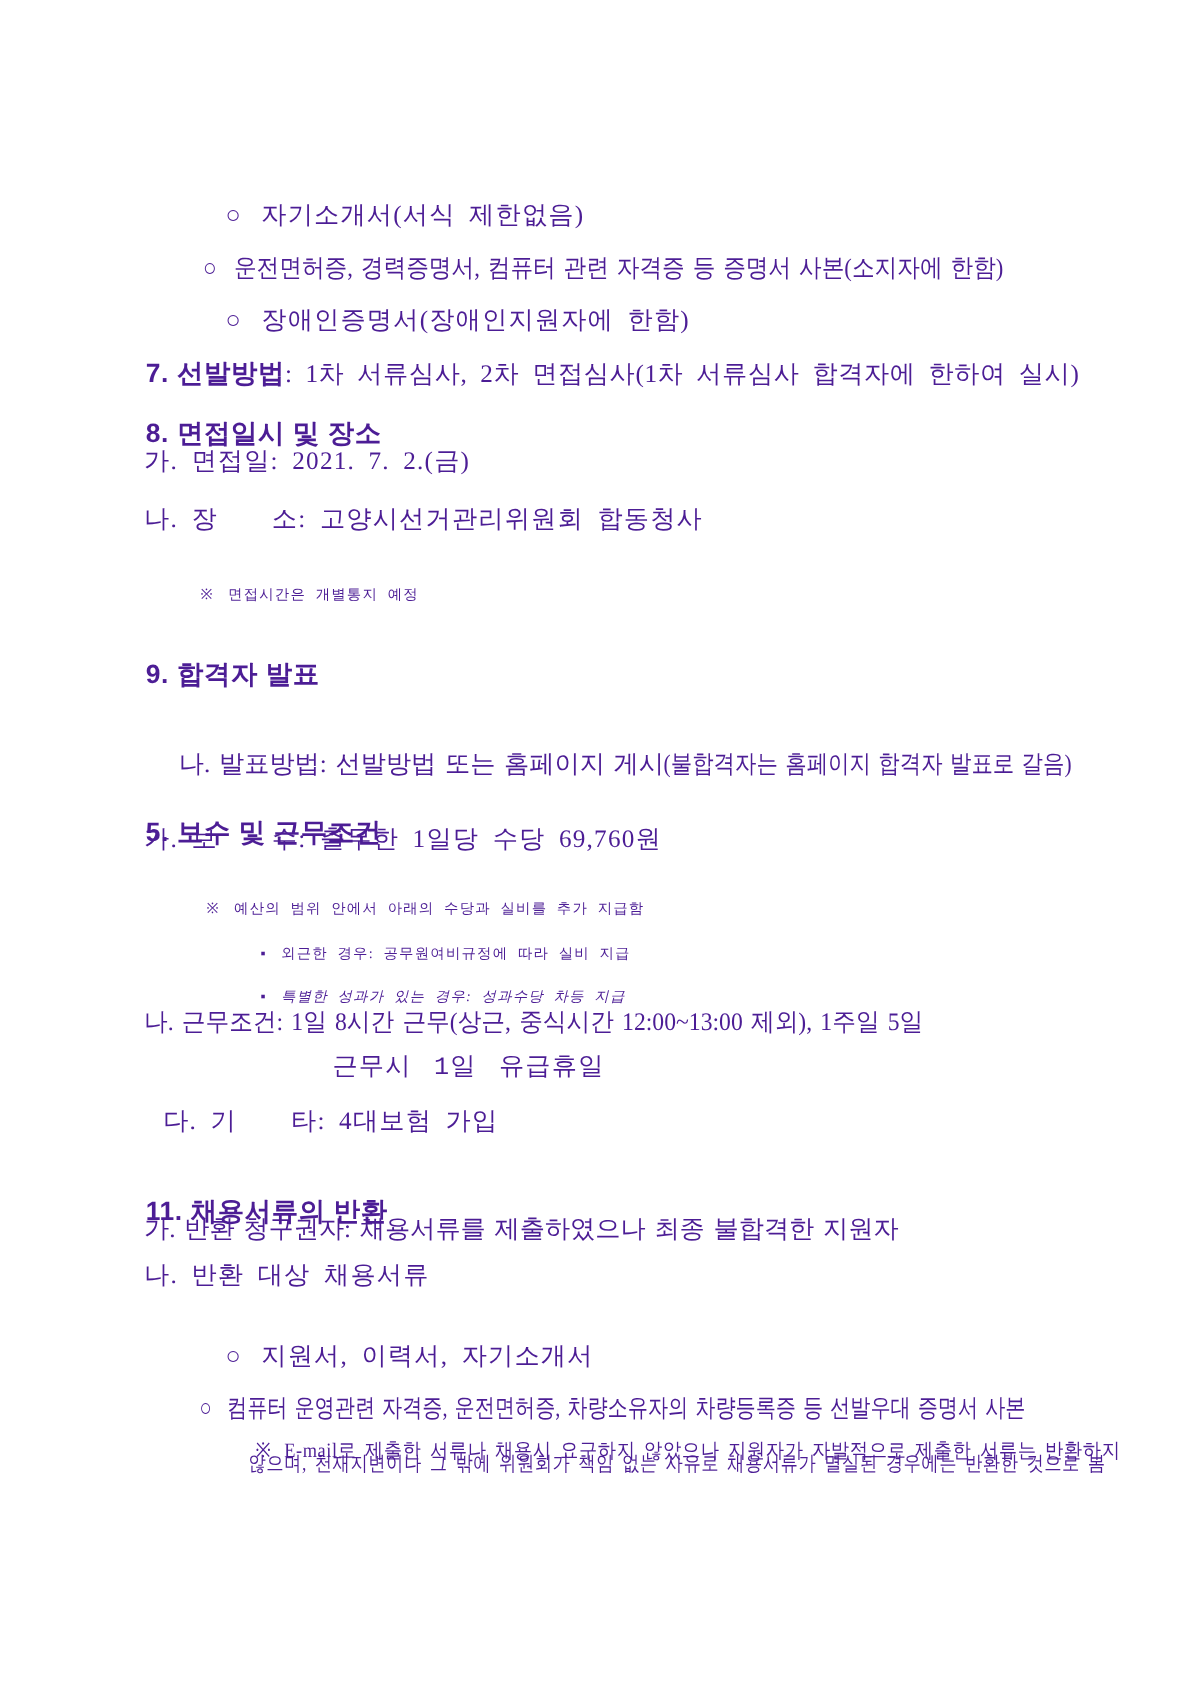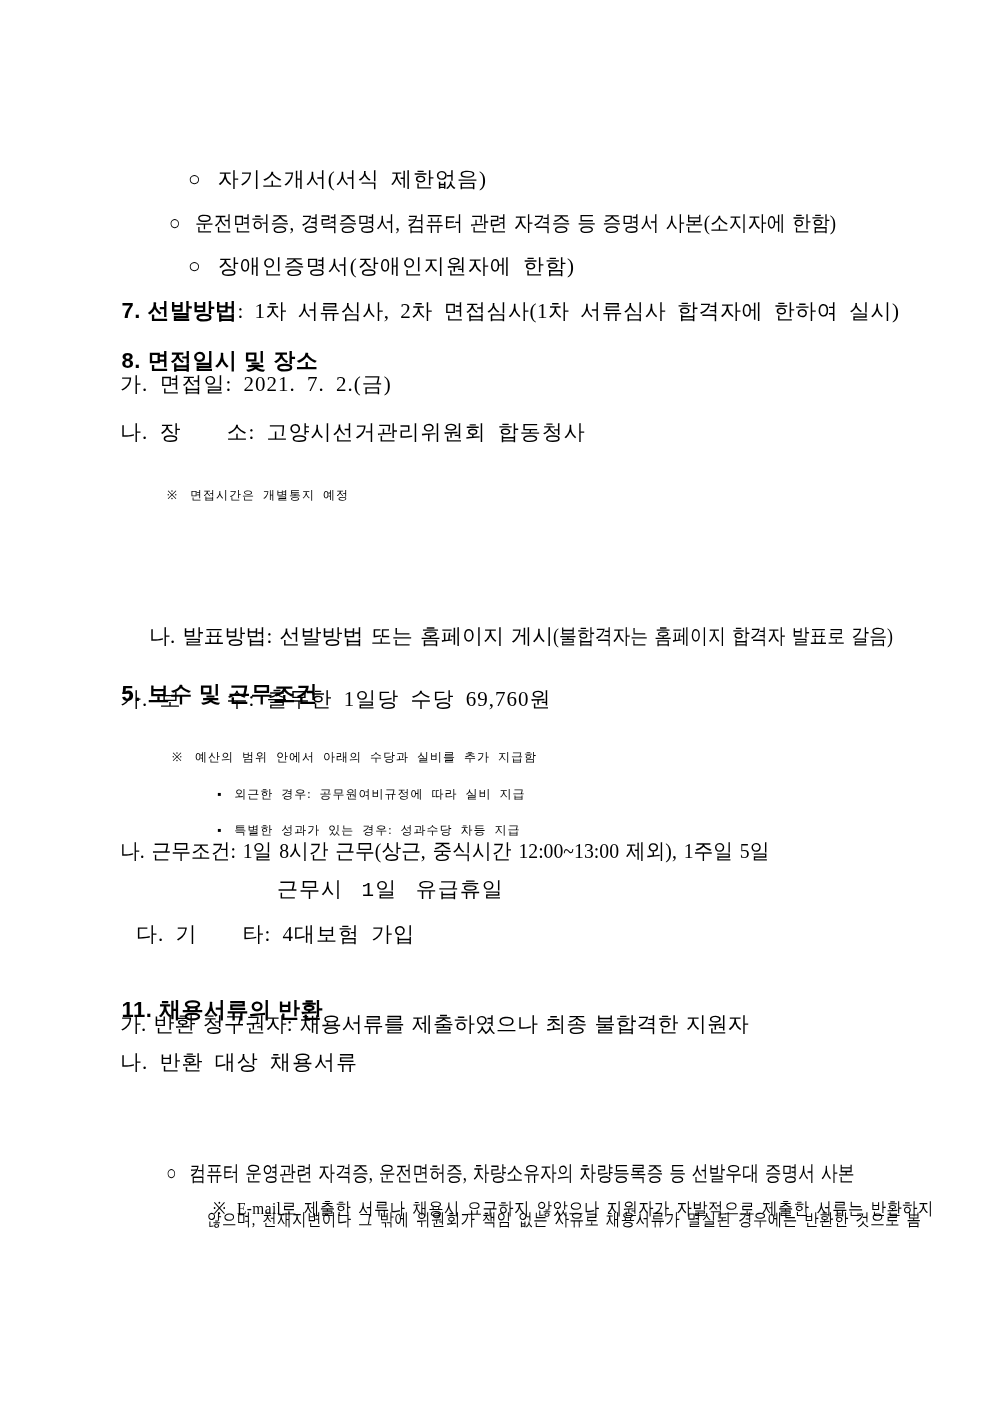--- a/index.html
+++ b/index.html
@@ -4,21 +4,21 @@
 <style>
   html, body { margin: 0; padding: 0; background: #e8e8e8; }
   .page {
     position: relative;
     width: 992px;
     height: 1403px;
     margin: 0 auto;
     background: #ffffff;
     overflow: hidden;
     font-family: "Liberation Serif", "DejaVu Serif", serif;
-    color: #000000;
+    color: #4c1d95;
   }
   .line {
     position: absolute;
     white-space: pre;
     line-height: 1.25;
   }
   .body-text {
     font-size: 21px;
     letter-spacing: 1px;
     word-spacing: 5px;
@@ -80,46 +80,52 @@
 
   <div class="line heading" style="left:95px; top:319px;">
     <span>8. 면접일시 및 장소</span>
   </div>
   <div class="line body-text" style="left:120px; top:371px;">가. 면접일: 2021. 7. 2.(금)</div>
   <div class="line body-text" style="left:120px; top:419px;">나. 장    소: 고양시선거관리위원회 합동청사</div>
   <div class="line note" style="left:135px; top:473px;">
     <span class="marker-sm">※</span><span>면접시간은 개별통지 예정</span>
   </div>
 
+  <div class="line heading" style="left:95px; top:520px;">
+    <span>9. 합격자 발표</span>
+  </div>
   <div class="line body-text long" style="left:120px; top:597px;">
     <span>나. 발표방법: 선발방법 또는 홈페이지 게시</span><span class="paren-condensed">(불합격자는 홈페이지 합격자 발표로 갈음)</span>
   </div>
 
   <div class="line heading" style="left:95px; top:652px;">
     <span>5. 보수 및 근무조건</span>
   </div>
   <div class="line body-text" style="left:120px; top:686px;">가. 보    수: 출무한 1일당 수당 69,760원</div>
   <div class="line note" style="left:140px; top:735px;">
     <span class="marker-sm">※</span><span>예산의 범위 안에서 아래의 수당과 실비를 추가 지급함</span>
   </div>
   <div class="line note" style="left:185px; top:772px;">
     <span class="marker-sm">▪</span><span>외근한 경우: 공무원여비규정에 따라 실비 지급</span>
   </div>
-  <div class="line note" style="left:185px; top:808px;">
+  <div class="line note" style="left:185px; top:808px;font-style:italic;">
     <span class="marker-sm">▪</span><span>특별한 성과가 있는 경우: 성과수당 차등 지급</span>
   </div>
   <div class="line body-text long fit" style="left:120px; top:838px; transform:scaleX(0.94);">나. 근무조건: 1일 8시간 근무(상근, 중식시간 12:00~13:00 제외), 1주일 5일</div>
   <div class="line body-text" style="left:277px; top:878px;font-family:Liberation Mono, monospace;">근무시 1일 유급휴일</div>
   <div class="line body-text" style="left:136px; top:921px;">다. 기    타: 4대보험 가입</div>
 
   <div class="line heading" style="left:95px; top:968px;">
     <span>11. 채용서류의 반환</span>
   </div>
   <div class="line body-text long" style="left:120px; top:1011px;">가. 반환 청구권자: 채용서류를 제출하였으나 최종 불합격한 지원자</div>
   <div class="line body-text" style="left:120px; top:1049px;">나. 반환 대상 채용서류</div>
+  <div class="line body-text" style="left:143px; top:1091px;">
+    <span class="marker">○</span><span>지원서, 이력서, 자기소개서</span>
+  </div>
   <div class="line body-text long fit" style="left:143px; top:1134px; transform:scaleX(0.80);">
     <span class="marker">○</span><span>컴퓨터 운영관련 자격증, 운전면허증, 차량소유자의 차량등록증 등 선발우대 증명서 사본</span>
   </div>
   <div class="line small-note fit" style="left:185px; top:1177px; transform:scaleX(0.90);">
     <span class="marker-sm">※</span><span>E-mail로 제출한 서류나 채용시 요구하지 않았으나 지원자가 자발적으로 제출한 서류는 반환하지</span>
   </div>
   <div class="line small-note fit" style="left:207px; top:1209px; transform:scaleX(0.85);">않으며, 천재지변이나 그 밖에 위원회가 책임 없는 사유로 채용서류가 멸실된 경우에는 반환한 것으로 봄</div>
 
 </div>
 

